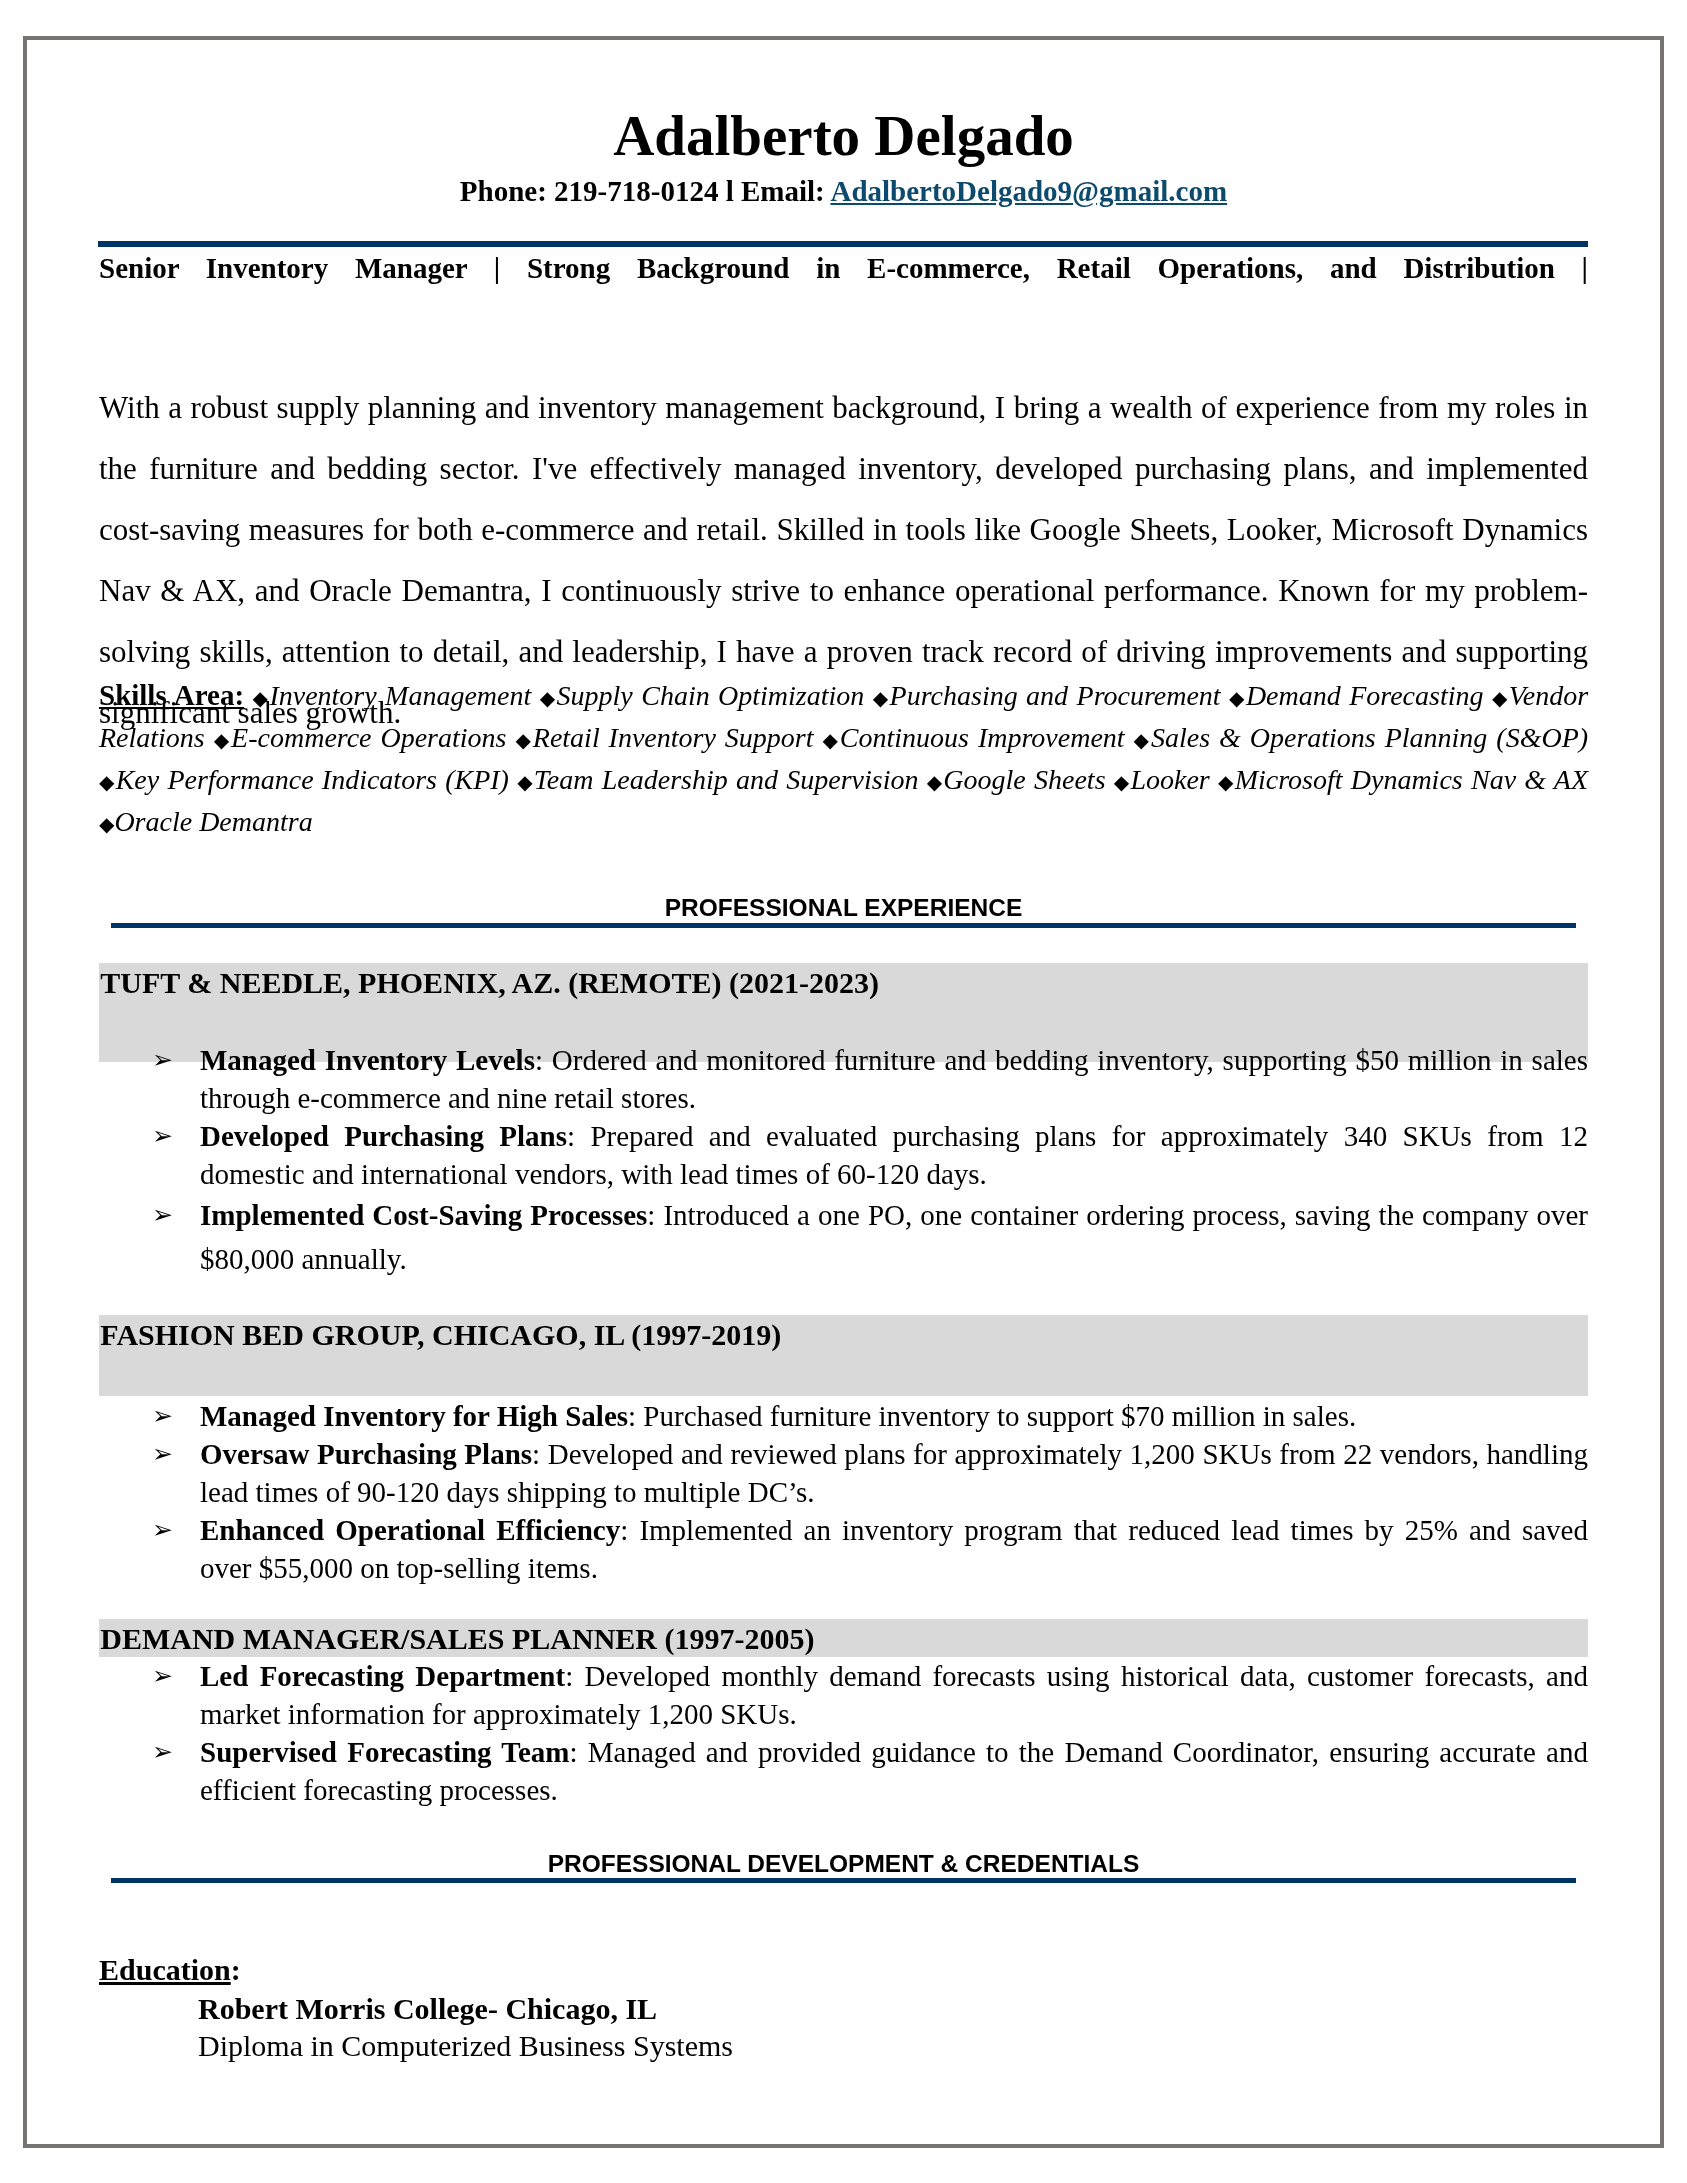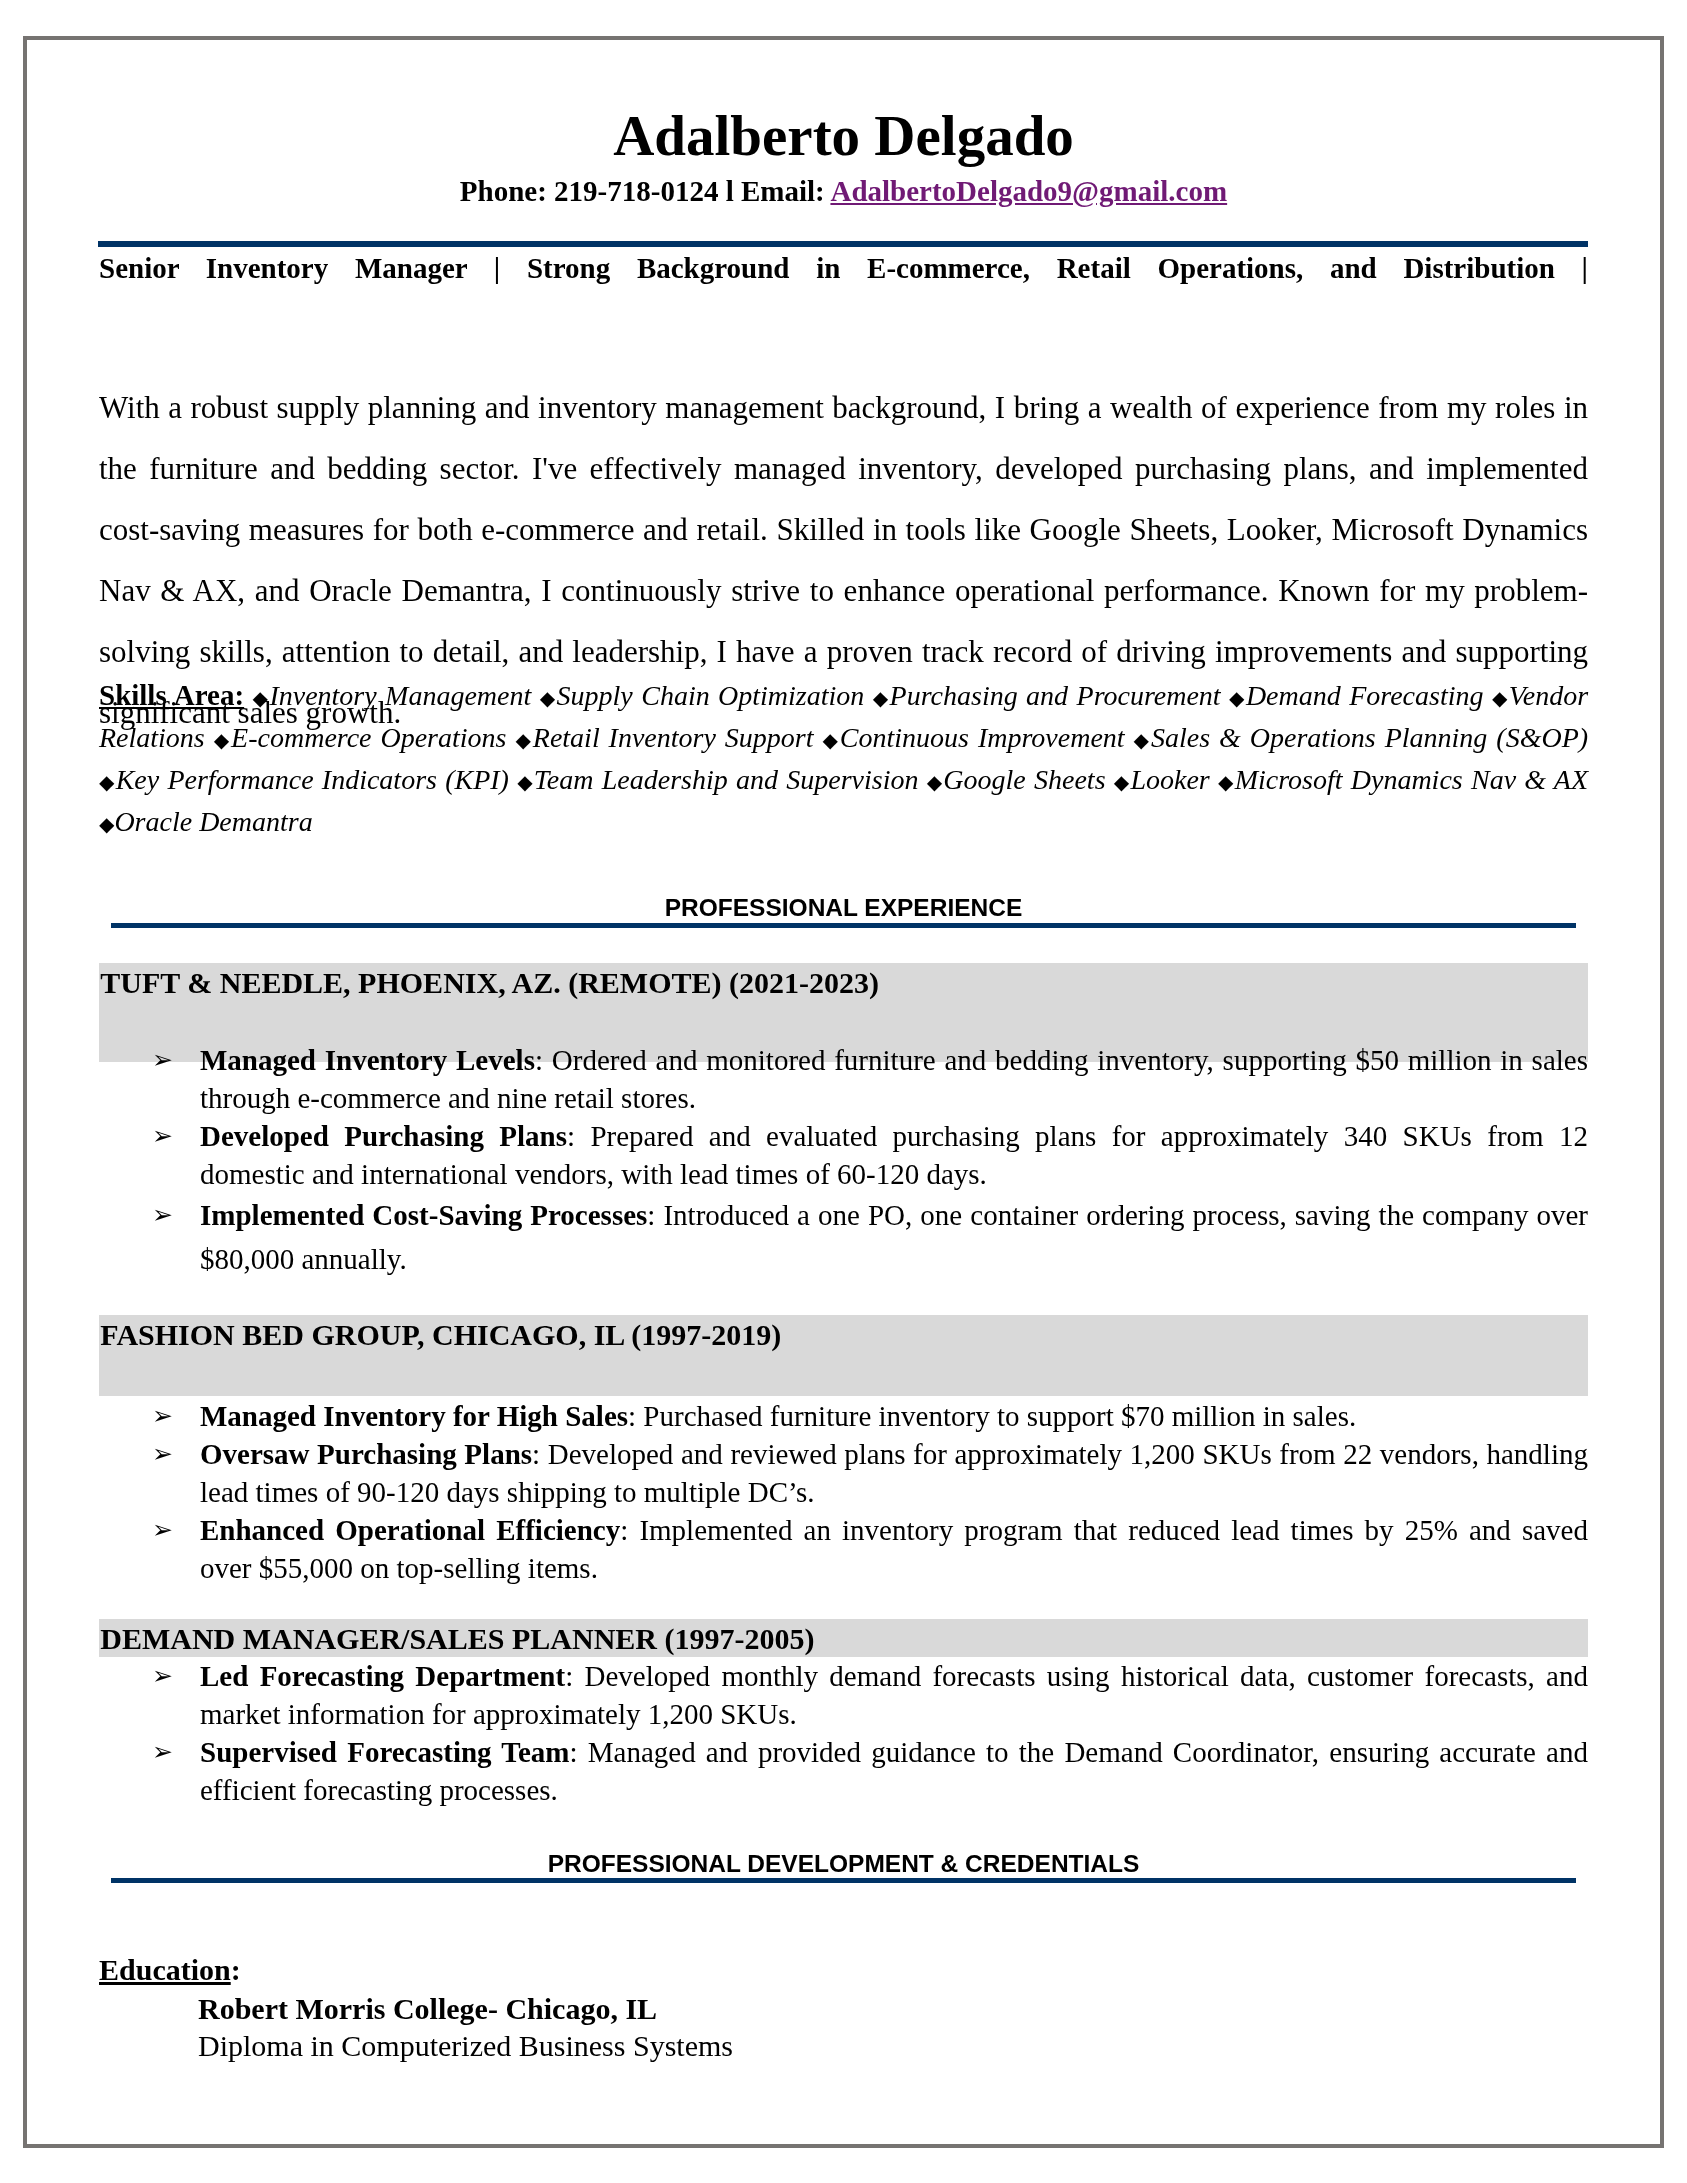--- a/index.html
+++ b/index.html
@@ -5,21 +5,21 @@
   html, body { margin: 0; padding: 0; background: #ffffff; }
   body { width: 1687px; height: 2183px; position: relative; overflow: hidden;
          font-family: "Liberation Serif", "DejaVu Serif", serif; color: #000; }
   .page-border { position: absolute; left: 23px; top: 36px; width: 1633px; height: 2104px;
                  border: 4px solid #767371; box-sizing: content-box; }
   .abs { position: absolute; }
   .name { left: 0; width: 1687px; top: 99px; text-align: center; font-weight: bold;
           font-size: 57px; line-height: 73px; }
   .contact { left: 0; width: 1687px; top: 171px; text-align: center; font-weight: bold;
              font-size: 29px; line-height: 40px; }
-  .contact a { color: #701a75; text-decoration: underline; font-weight: bold; }
+  .contact a { color: #0c4a6e; text-decoration: underline; font-weight: bold; }
   .rule-top { left: 98px; width: 1490px; top: 241px; height: 6px; background: #003366; }
   .headline { left: 99px; width: 1489px; top: 246px; font-weight: bold; font-size: 29px;
               line-height: 44px; text-align: justify; }
   .summary { left: 99px; width: 1489px; top: 377px; font-size: 31px; line-height: 61px;
              text-align: justify; }
   .skills { left: 99px; width: 1489px; top: 675px; font-size: 28px; line-height: 40px;
             text-align: justify; }
   .skills .label { font-weight: bold; text-decoration: underline; font-style: normal; font-size: 29px; }
   .skills .item { font-style: italic; }
   .skills .diamond { font-style: normal; font-size: 20px; font-family: "DejaVu Sans", sans-serif; }

